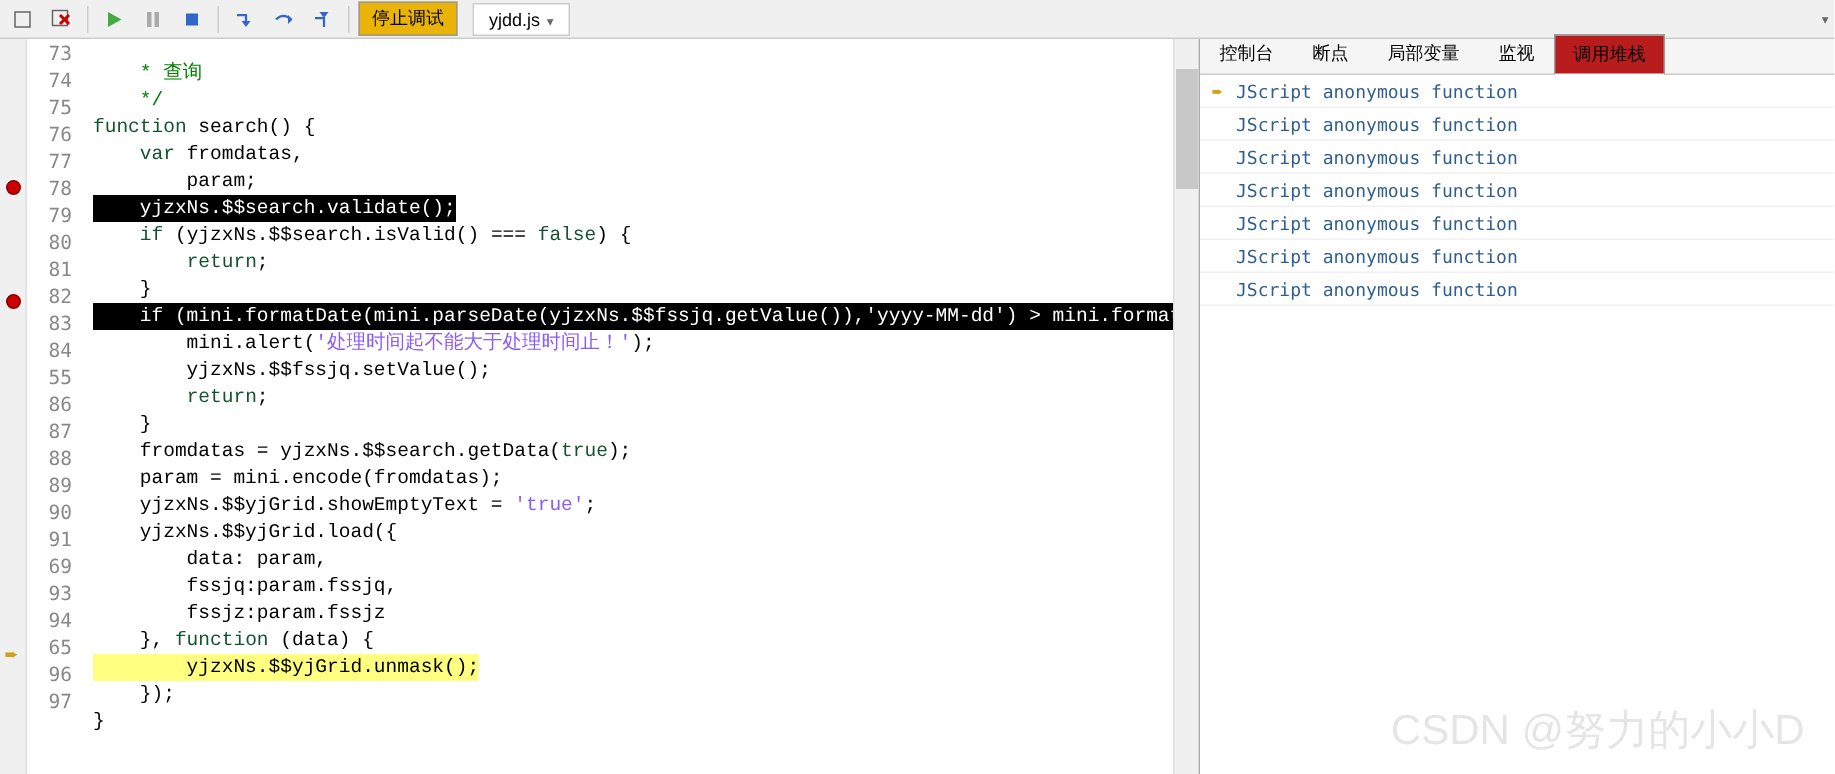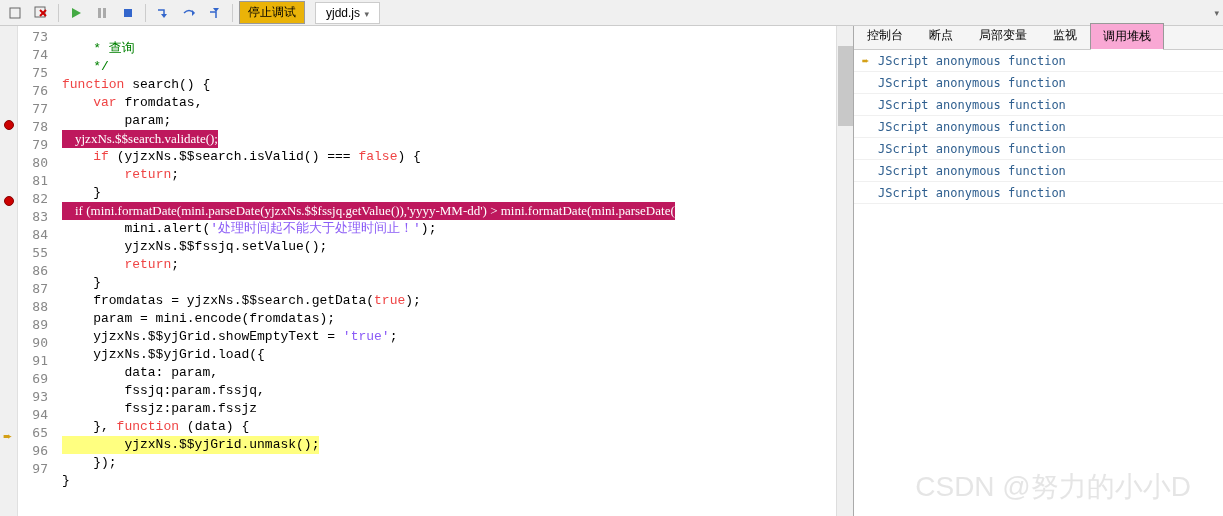--- a/index.html
+++ b/index.html
@@ -13,42 +13,42 @@
     .dd-arrow { font-size: 9px; color: #666; margin-left: 2px; }
     
     .main { display: flex; height: calc(100vh - 26px); }
     
     .editor { flex: 1; display: flex; overflow: hidden; position: relative; }
     .gutter-bp { width: 18px; background: #f0f0f0; border-right: 1px solid #e0e0e0; }
     .gutter-ln { width: 36px; background: #fff; text-align: right; padding-right: 6px; color: #888; font-family: Consolas, monospace; font-size: 13px; line-height: 18px; padding-top: 2px; }
     .code { flex: 1; font-family: Consolas, "Courier New", monospace; font-size: 13px; line-height: 18px; padding-top: 14px; white-space: pre; overflow-x: auto; color: #000; }
     .line { height: 18px; padding-left: 8px; }
     .c-green { color: #008000; }
-    .c-blue { color: #ef4444; }
+    .c-blue { color: #14532d; }
     .c-red { color: #8b5cf6; }
-    .hl-dark { background: #be185d; color: #fff; display: inline-block; font-family: Liberation Serif, serif; }
+    .hl-dark { background: #000000; color: #fff; display: inline-block; }
     .hl-yellow { background: #ffff80; display: inline-block; }
     
     .bp { width: 10px; height: 10px; background: #c00; border-radius: 50%; margin: 4px auto; border: 1px solid #800; }
     .arrow-y { color: #d4a017; font-size: 11px; margin-left: 3px; }
     
     .vscroll { width: 17px; background: #f0f0f0; border-left: 1px solid #ddd; position: relative; }
     .vthumb { width: 15px; height: 80px; background: #c8c8c8; position: absolute; top: 20px; left: 1px; }
     
-    .right { width: 370px; border-left: 1px solid #aaa; display: flex; flex-direction: column; }
+    .right { width: 424px; border-left: 1px solid #aaa; display: flex; flex-direction: column; }
     .tabs { height: 24px; display: flex; border-bottom: 1px solid #ccc; background: #f5f5f5; align-items: flex-end; }
     .tab { padding: 4px 12px; font-size: 12px; cursor: pointer; border: 1px solid transparent; }
-    .tab.active { background: #f9a8d4; border: 1px solid #999; border-bottom: 1px solid #fff; margin-bottom: -1px; }
+    .tab.active { background: #b91c1c; border: 1px solid #999; border-bottom: 1px solid #fff; margin-bottom: -1px; }
     .msg { color: #e00; font-size: 13px; padding: 4px 8px; }
     .stack { flex: 1; overflow-y: auto; }
     .stack-row { height: 22px; display: flex; align-items: center; padding-left: 8px; font-family: Consolas, monospace; font-size: 12px; color: #2f5f8f; cursor: pointer; border-bottom: 1px solid #f0f0f0; }
     .stack-arrow { color: #d4a017; width: 16px; font-size: 12px; }
     .stack-noarrow { width: 16px; }
     
-    .watermark { position: fixed; bottom: 10px; right: 32px; font-size: 28px; color: rgba(180,180,180,0.35); font-weight: 300; pointer-events: none; }
+    .watermark { position: fixed; bottom: 10px; right: 20px; font-size: 28px; color: rgba(180,180,180,0.35); font-weight: 300; pointer-events: none; }
   </style>
 </head>
 <body>
 
 <div class="toolbar">
   <div class="tb-btn">
       <svg width="14" height="14">
         <rect x="2" y="2" width="10" height="10" fill="none" stroke="#666"></rect>
       </svg>
     </div>

